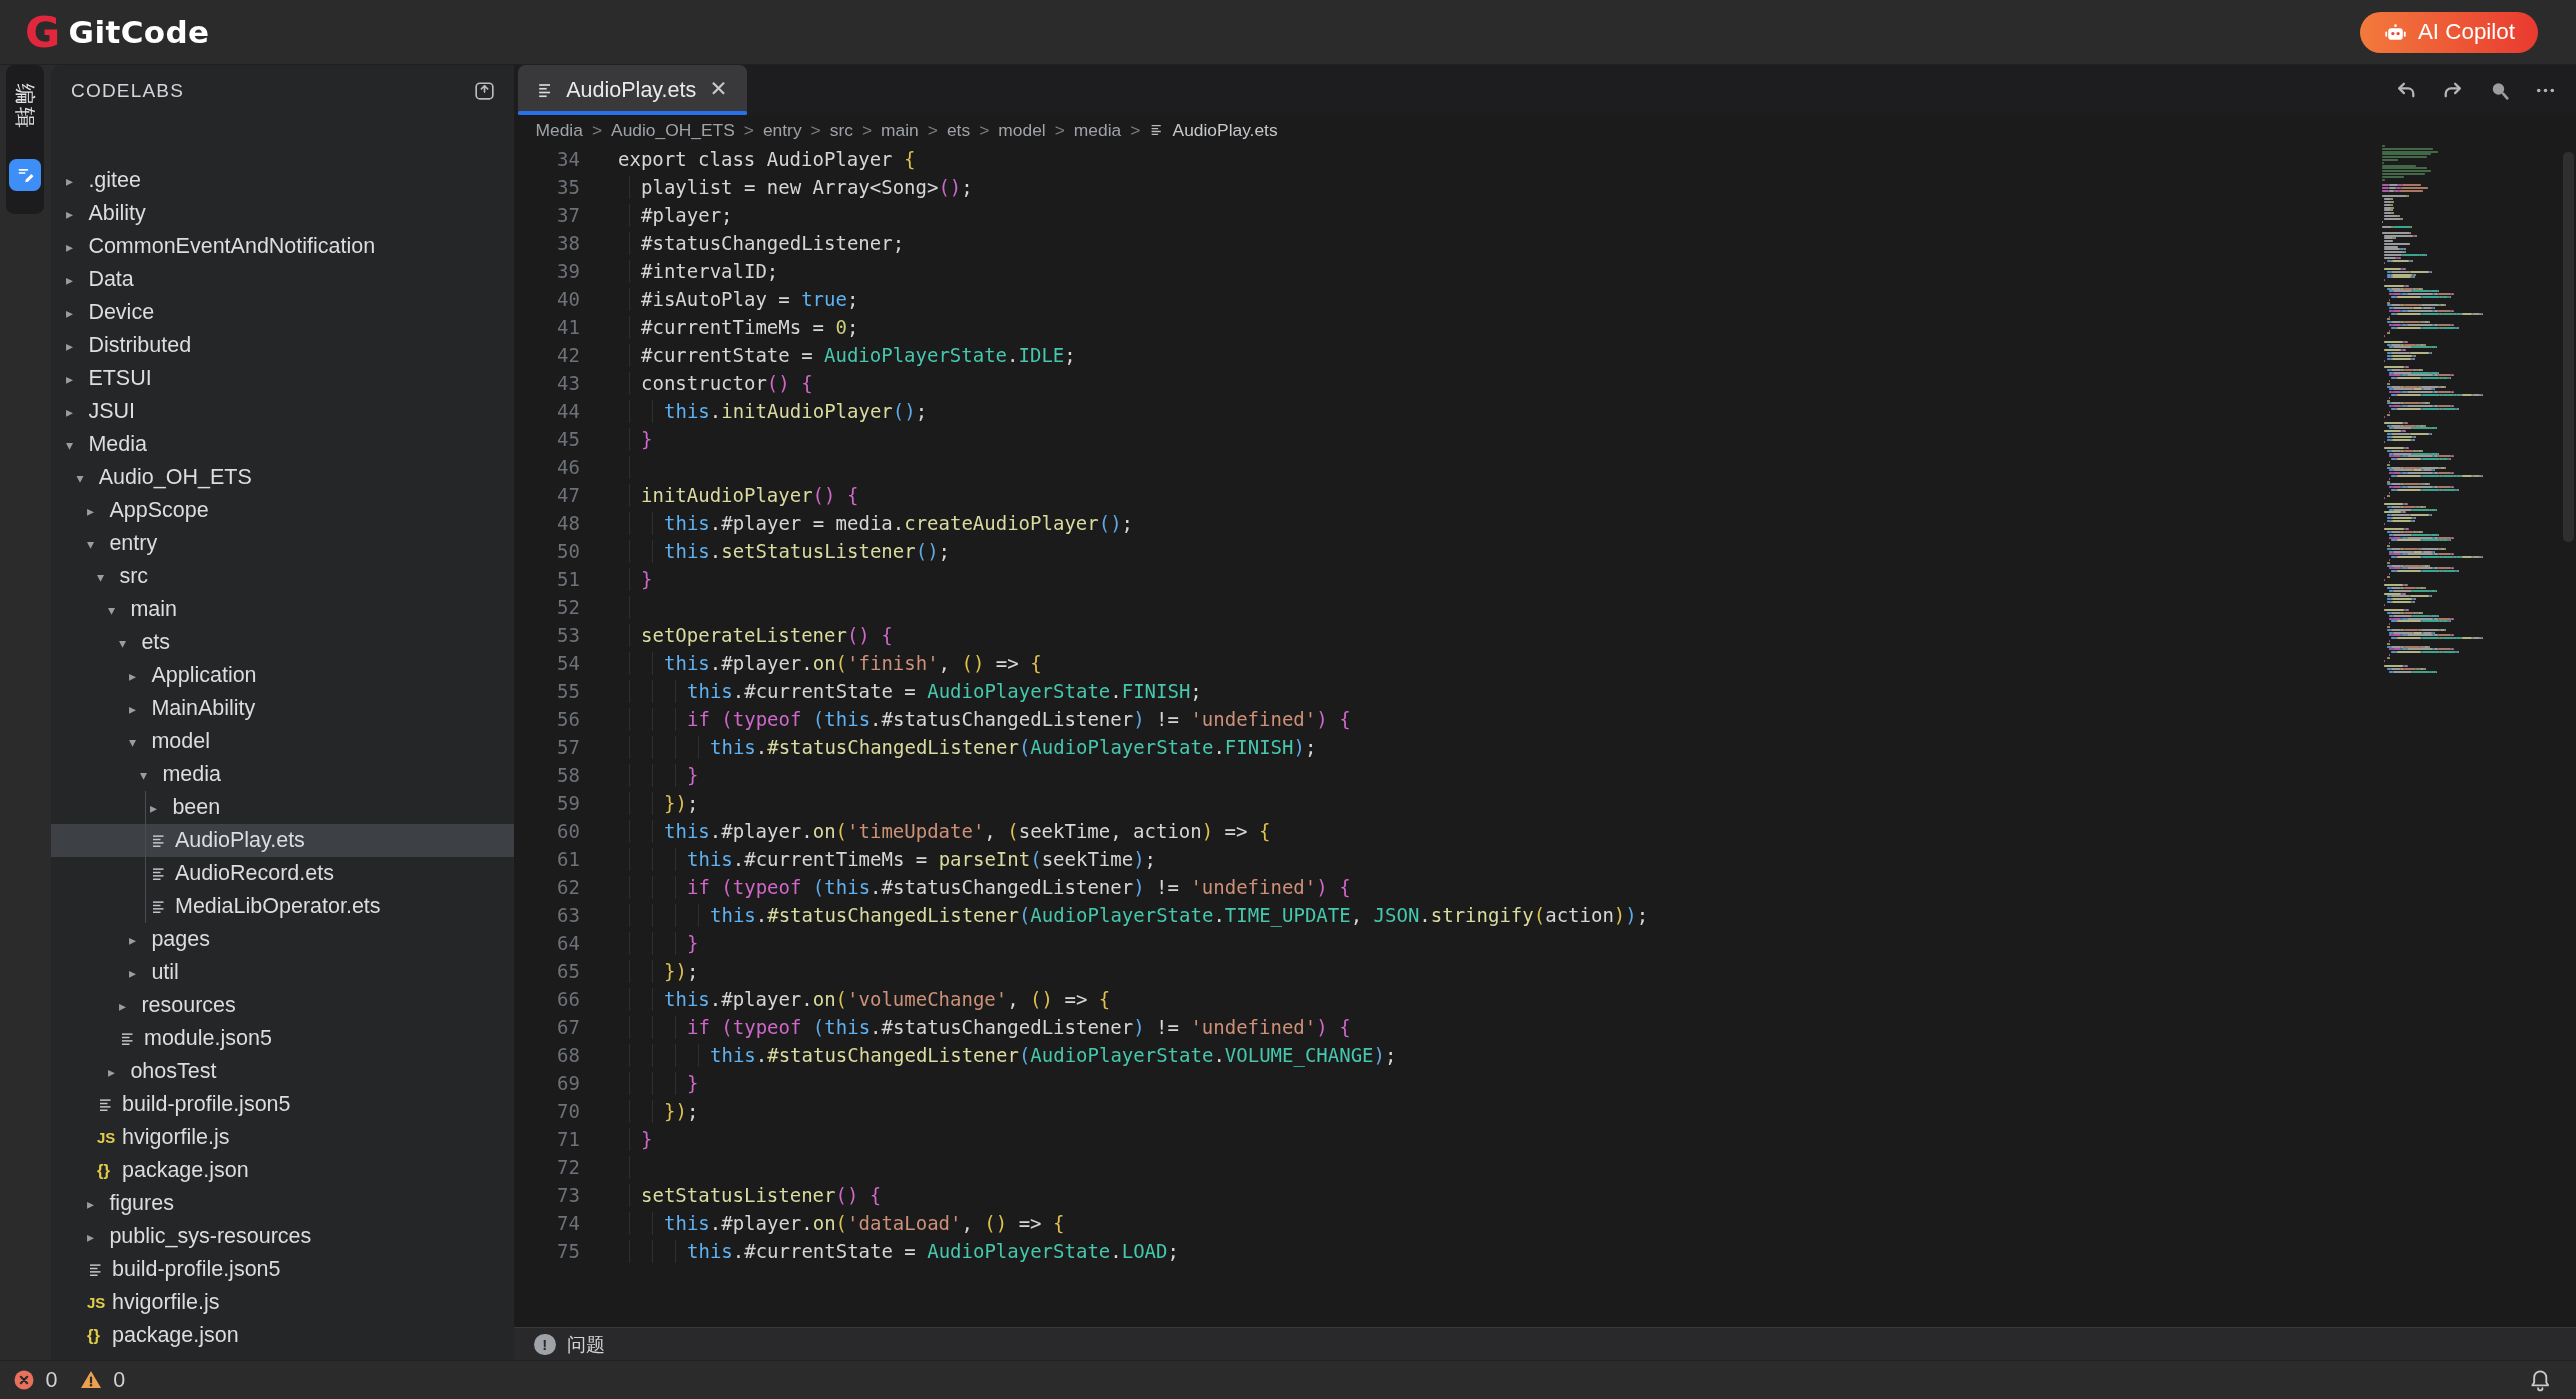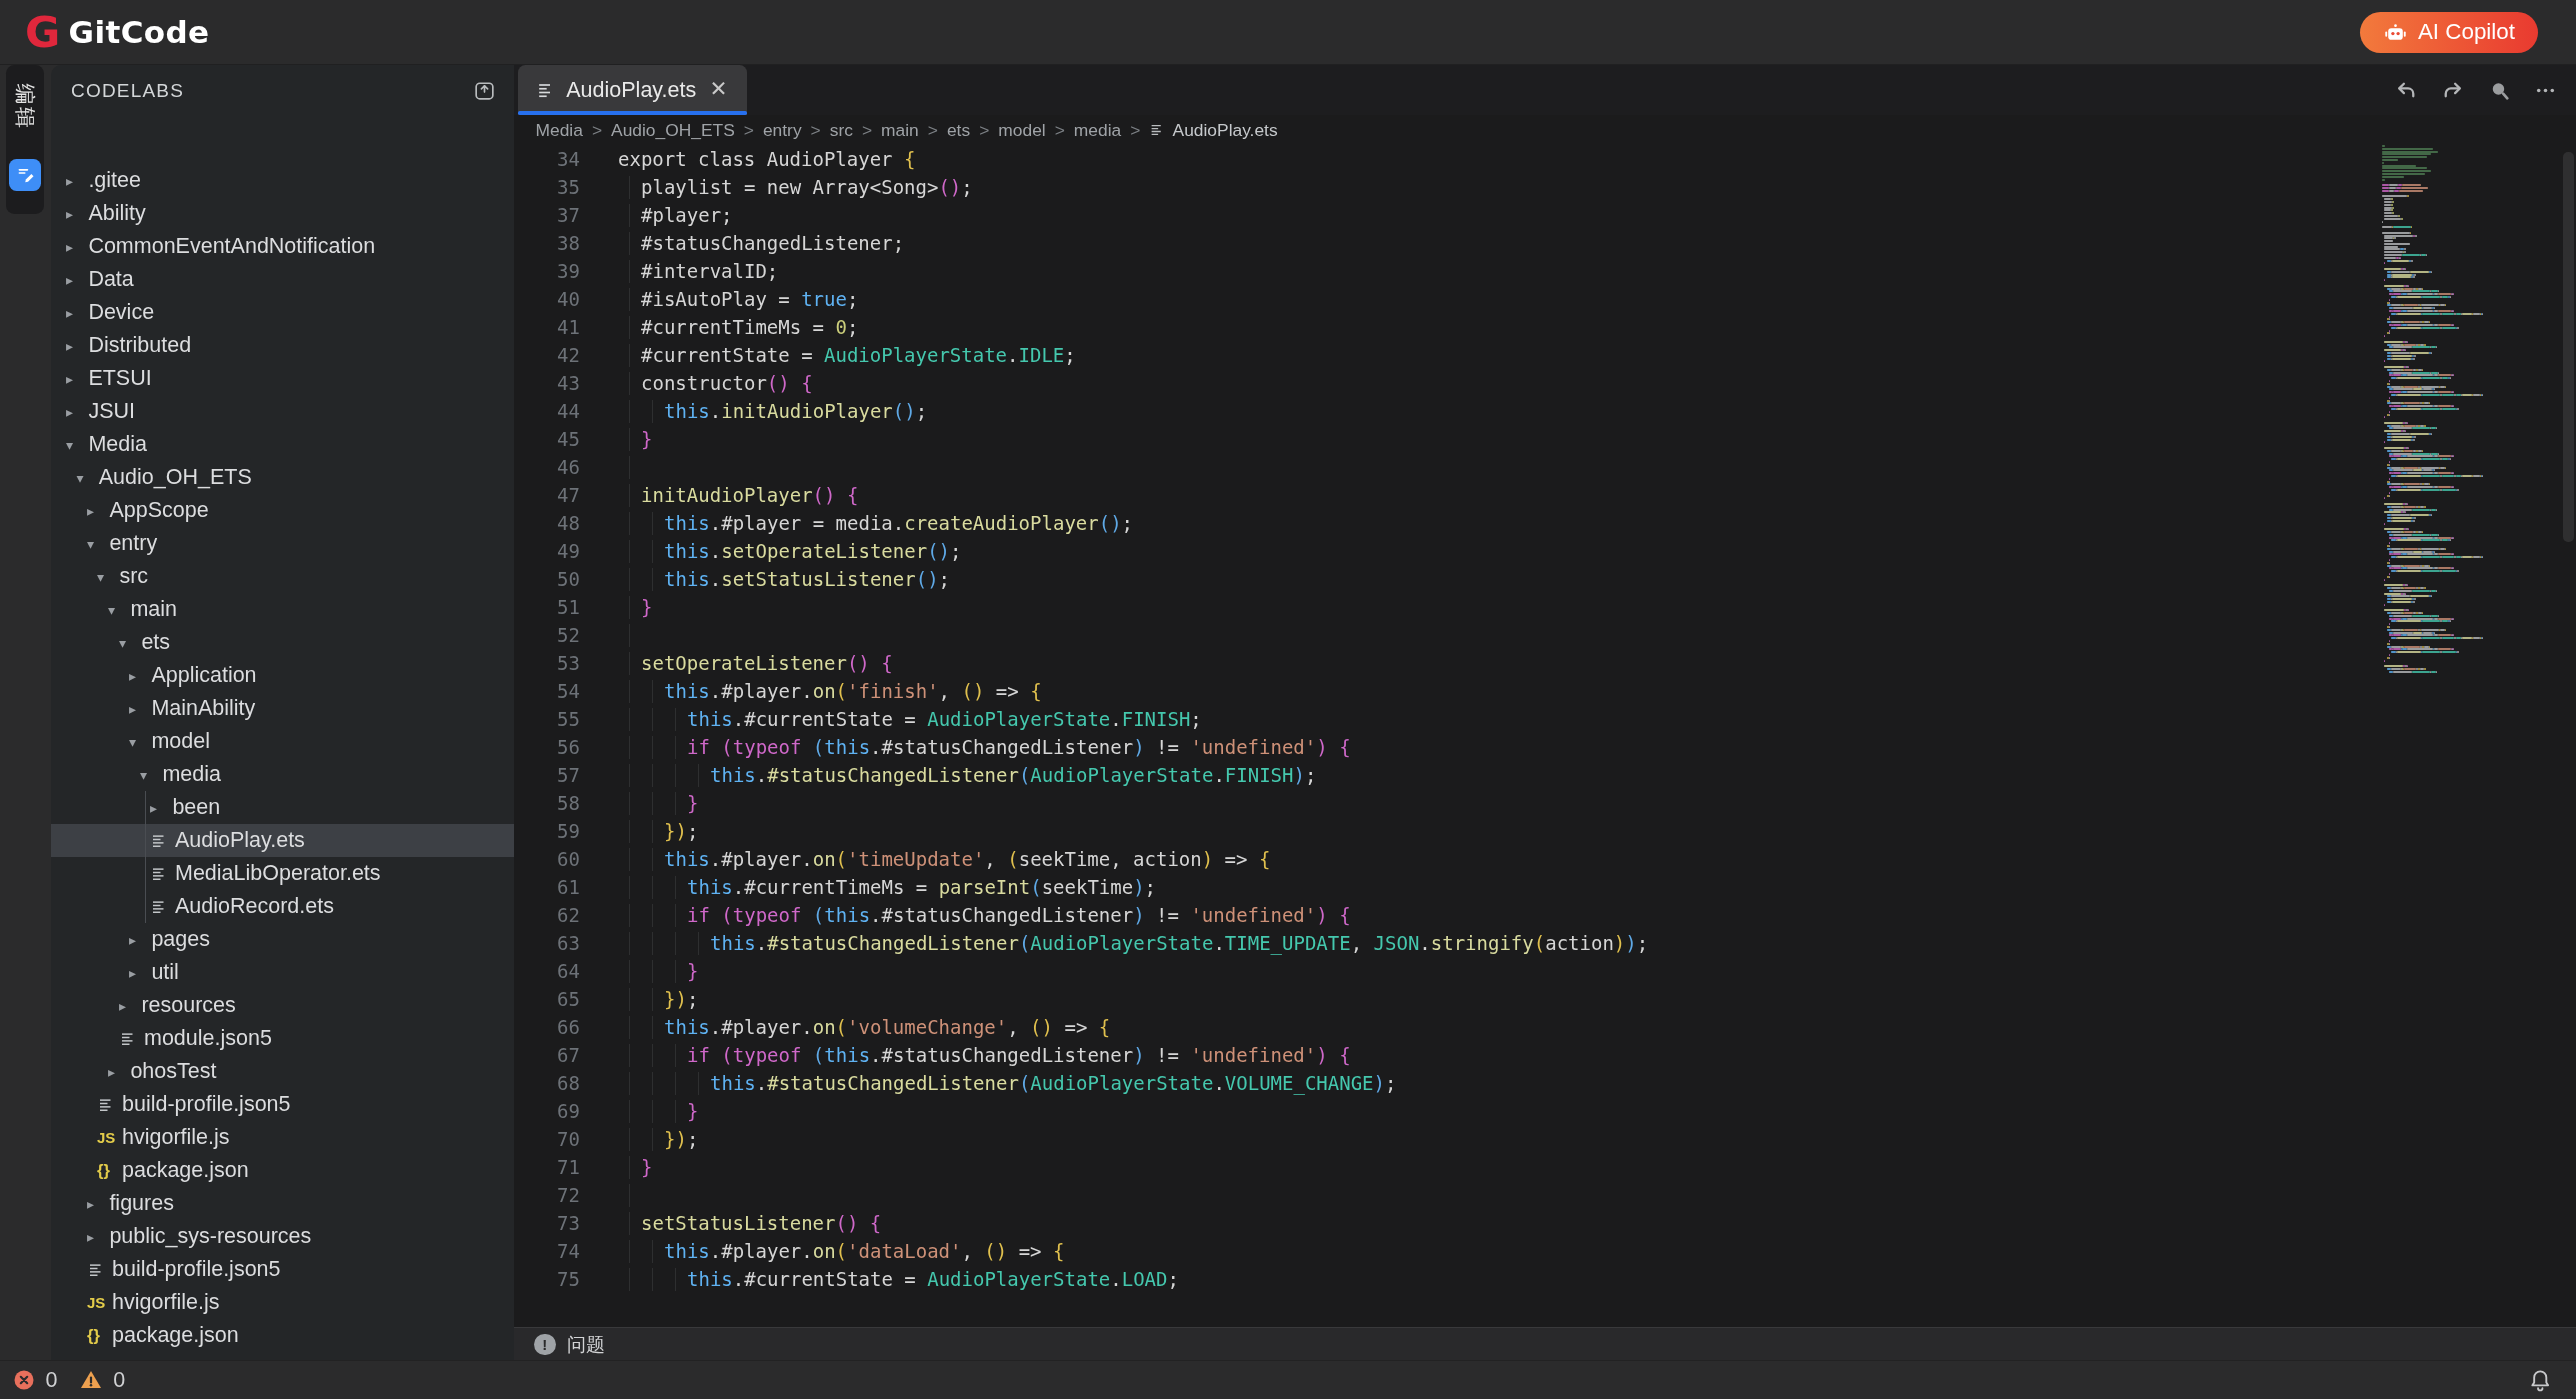--- a/index.html
+++ b/index.html
@@ -230,32 +230,32 @@
         </div>
         <div class="trow" style="padding-left: 99px;">
           <span class="ficon">
             <svg width="18" height="18" viewBox="0 0 24 24">
               <path d="M4 5.5h14" stroke="#c3c6c9" stroke-width="2"></path>
               <path d="M4 10h10" stroke="#c3c6c9" stroke-width="2"></path>
               <path d="M4 14.5h14" stroke="#c3c6c9" stroke-width="2"></path>
               <path d="M4 19h10" stroke="#c3c6c9" stroke-width="2"></path>
             </svg>
           </span>
-          <span>MediaLibOperator.ets</span>
+          <span>AudioRecord.ets</span>
         </div>
         <div class="trow" style="padding-left: 99px;">
           <span class="ficon">
             <svg width="18" height="18" viewBox="0 0 24 24">
               <path d="M4 5.5h14" stroke="#c3c6c9" stroke-width="2"></path>
               <path d="M4 10h10" stroke="#c3c6c9" stroke-width="2"></path>
               <path d="M4 14.5h14" stroke="#c3c6c9" stroke-width="2"></path>
               <path d="M4 19h10" stroke="#c3c6c9" stroke-width="2"></path>
             </svg>
           </span>
-          <span>AudioRecord.ets</span>
+          <span>MediaLibOperator.ets</span>
         </div>
         <div class="trow" style="padding-left: 78px;">
           <span class="twisty">▸</span>
           <span>pages</span>
         </div>
         <div class="trow" style="padding-left: 78px;">
           <span class="twisty">▸</span>
           <span>util</span>
         </div>
         <div class="trow" style="padding-left: 68px;">
@@ -403,21 +403,20 @@
         <div class="cl"><span class="ln">39</span><i class="ig" style="left: 115px;"></i><span style="padding-left: 23px; display: inline-block;"><span class="tk-pl">#intervalID;</span></span></div>
         <div class="cl"><span class="ln">40</span><i class="ig" style="left: 115px;"></i><span style="padding-left: 23px; display: inline-block;"><span class="tk-pl">#isAutoPlay = </span><span class="tk-b">true</span><span class="tk-pl">;</span></span></div>
         <div class="cl"><span class="ln">41</span><i class="ig" style="left: 115px;"></i><span style="padding-left: 23px; display: inline-block;"><span class="tk-pl">#currentTimeMs = </span><span class="tk-num">0</span><span class="tk-pl">;</span></span></div>
         <div class="cl"><span class="ln">42</span><i class="ig" style="left: 115px;"></i><span style="padding-left: 23px; display: inline-block;"><span class="tk-pl">#currentState = </span><span class="tk-t">AudioPlayerState</span><span class="tk-pl">.</span><span class="tk-t">IDLE</span><span class="tk-pl">;</span></span></div>
         <div class="cl"><span class="ln">43</span><i class="ig" style="left: 115px;"></i><span style="padding-left: 23px; display: inline-block;"><span class="tk-pl">constructor</span><span class="tk-pk">()</span><span class="tk-pl"> </span><span class="tk-pk">{</span></span></div>
         <div class="cl"><span class="ln">44</span><i class="ig" style="left: 115px;"></i><i class="ig" style="left: 138px;"></i><span style="padding-left: 46px; display: inline-block;"><span class="tk-b">this</span><span class="tk-pl">.</span><span class="tk-fn">initAudioPlayer</span><span class="tk-bb">()</span><span class="tk-pl">;</span></span></div>
         <div class="cl"><span class="ln">45</span><i class="ig" style="left: 115px;"></i><span style="padding-left: 23px; display: inline-block;"><span class="tk-pk">}</span></span></div>
         <div class="cl"><span class="ln">46</span><i class="ig" style="left: 115px;"></i><span style="padding-left: 23px; display: inline-block;"></span></div>
         <div class="cl"><span class="ln">47</span><i class="ig" style="left: 115px;"></i><span style="padding-left: 23px; display: inline-block;"><span class="tk-fn">initAudioPlayer</span><span class="tk-pk">()</span><span class="tk-pl"> </span><span class="tk-pk">{</span></span></div>
         <div class="cl"><span class="ln">48</span><i class="ig" style="left: 115px;"></i><i class="ig" style="left: 138px;"></i><span style="padding-left: 46px; display: inline-block;"><span class="tk-b">this</span><span class="tk-pl">.#player = media.</span><span class="tk-fn">createAudioPlayer</span><span class="tk-bb">()</span><span class="tk-pl">;</span></span></div>
-        <div class="cl"><span class="ln">49</span><i class="ig" style="left: 115px;"></i><i class="ig" style="left: 138px;"></i><span style="padding-left: 46px; display: inline-block;"><span class="tk-b">this</span><span class="tk-pl">.</span><span class="tk-fn">setOperateListener</span><span class="tk-bb">()</span><span class="tk-pl">;</span></span></div>
         <div class="cl"><span class="ln">50</span><i class="ig" style="left: 115px;"></i><i class="ig" style="left: 138px;"></i><span style="padding-left: 46px; display: inline-block;"><span class="tk-b">this</span><span class="tk-pl">.</span><span class="tk-fn">setStatusListener</span><span class="tk-bb">()</span><span class="tk-pl">;</span></span></div>
         <div class="cl"><span class="ln">51</span><i class="ig" style="left: 115px;"></i><span style="padding-left: 23px; display: inline-block;"><span class="tk-pk">}</span></span></div>
         <div class="cl"><span class="ln">52</span><i class="ig" style="left: 115px;"></i><span style="padding-left: 23px; display: inline-block;"></span></div>
         <div class="cl"><span class="ln">53</span><i class="ig" style="left: 115px;"></i><span style="padding-left: 23px; display: inline-block;"><span class="tk-fn">setOperateListener</span><span class="tk-pk">()</span><span class="tk-pl"> </span><span class="tk-pk">{</span></span></div>
         <div class="cl"><span class="ln">54</span><i class="ig" style="left: 115px;"></i><i class="ig" style="left: 138px;"></i><span style="padding-left: 46px; display: inline-block;"><span class="tk-b">this</span><span class="tk-pl">.#player.</span><span class="tk-fn">on</span><span class="tk-g">(</span><span class="tk-s">'finish'</span><span class="tk-pl">, </span><span class="tk-g">()</span><span class="tk-pl"> =&gt; </span><span class="tk-g">{</span></span></div>
         <div class="cl"><span class="ln">55</span><i class="ig" style="left: 115px;"></i><i class="ig" style="left: 138px;"></i><i class="ig" style="left: 161px;"></i><span style="padding-left: 69px; display: inline-block;"><span class="tk-b">this</span><span class="tk-pl">.#currentState = </span><span class="tk-t">AudioPlayerState</span><span class="tk-pl">.</span><span class="tk-t">FINISH</span><span class="tk-pl">;</span></span></div>
         <div class="cl"><span class="ln">56</span><i class="ig" style="left: 115px;"></i><i class="ig" style="left: 138px;"></i><i class="ig" style="left: 161px;"></i><span style="padding-left: 69px; display: inline-block;"><span class="tk-pk">if </span><span class="tk-pk">(</span><span class="tk-pk">typeof </span><span class="tk-bb">(</span><span class="tk-b">this</span><span class="tk-pl">.#statusChangedListener</span><span class="tk-bb">)</span><span class="tk-pl"> != </span><span class="tk-s">'undefined'</span><span class="tk-pk">)</span><span class="tk-pl"> </span><span class="tk-pk">{</span></span></div>
         <div class="cl"><span class="ln">57</span><i class="ig" style="left: 115px;"></i><i class="ig" style="left: 138px;"></i><i class="ig" style="left: 161px;"></i><i class="ig" style="left: 184px;"></i><span style="padding-left: 92px; display: inline-block;"><span class="tk-b">this</span><span class="tk-pl">.</span><span class="tk-fn">#statusChangedListener</span><span class="tk-bb">(</span><span class="tk-t">AudioPlayerState</span><span class="tk-pl">.</span><span class="tk-t">FINISH</span><span class="tk-bb">)</span><span class="tk-pl">;</span></span></div>
         <div class="cl"><span class="ln">58</span><i class="ig" style="left: 115px;"></i><i class="ig" style="left: 138px;"></i><i class="ig" style="left: 161px;"></i><span style="padding-left: 69px; display: inline-block;"><span class="tk-pk">}</span></span></div>
         <div class="cl"><span class="ln">59</span><i class="ig" style="left: 115px;"></i><i class="ig" style="left: 138px;"></i><span style="padding-left: 46px; display: inline-block;"><span class="tk-g">})</span><span class="tk-pl">;</span></span></div>

